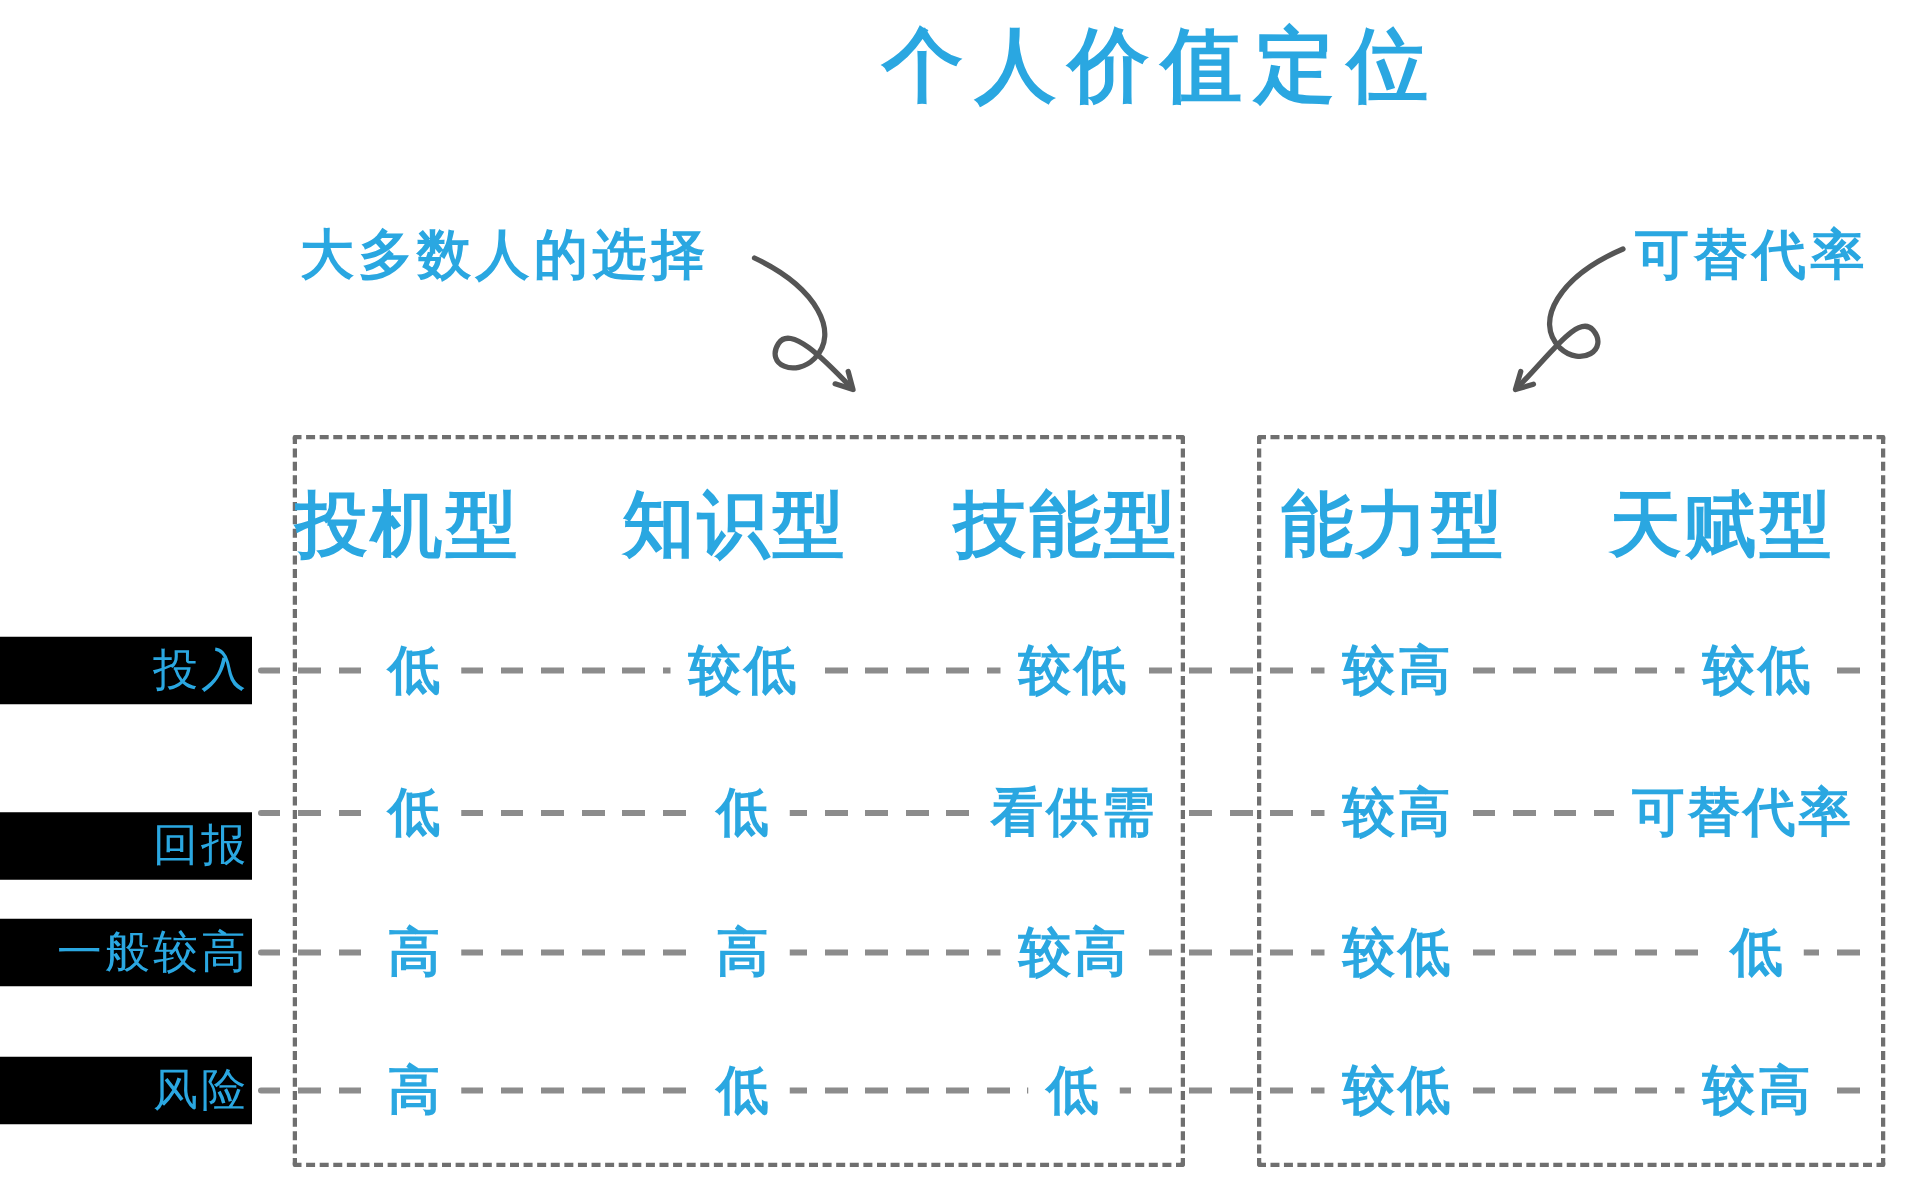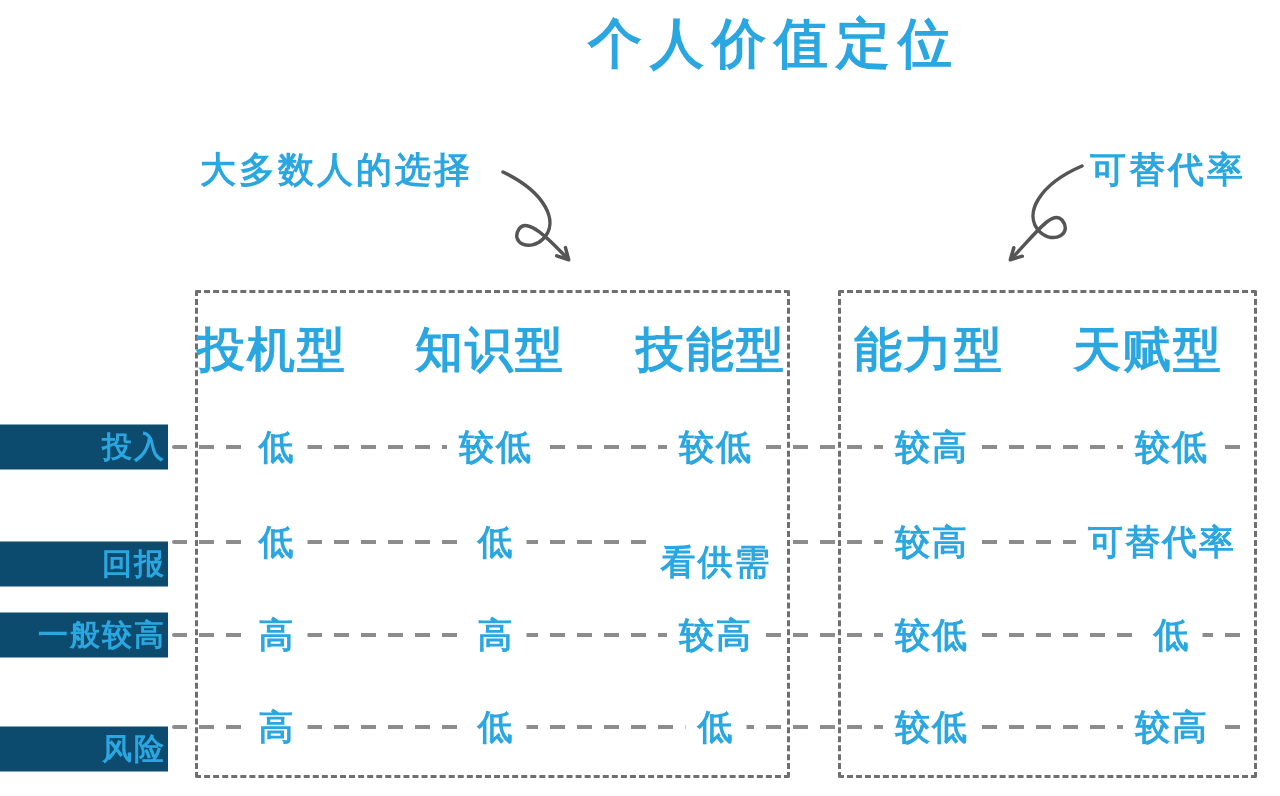--- a/index.html
+++ b/index.html
@@ -29,22 +29,22 @@
   .hdr {
     top:350px; transform:translate(-50%,-50%); font-size:48px; font-weight:800;
     letter-spacing:2px; color:var(--accent); white-space:nowrap; z-index:2;
   }
   .rowline {
     left:172px; width:1080px; height:4px; z-index:1; border-radius:2px;
     background:repeating-linear-gradient(90deg, var(--dash) 0 15px, transparent 15px 27px);
   }
   .rowlabel {
     left:0; width:168px; text-align:right; transform:translateY(-50%);
-    font-size:30px; font-weight:700; letter-spacing:2px; color:var(--accent);
-    white-space:nowrap; z-index:2; background:#0c4a6e; padding:2px 2px;
+    font-size:30px; font-weight:400; letter-spacing:2px; color:var(--accent);
+    white-space:nowrap; z-index:2; background:#000000; padding:2px 2px;
   }
   .cell {
     transform:translate(-50%,-50%); font-size:35px; font-weight:800; letter-spacing:2px;
     color:var(--accent); white-space:nowrap; z-index:2; background:#fff; padding:2px 12px;
   }
   svg.arrows { position:absolute; left:0; top:0; z-index:3; pointer-events:none; }
 </style>
 </head>
 <body>
 
@@ -79,33 +79,33 @@
   <div class="abs cell" style="left:277px;top:447px">低</div>
   <div class="abs cell" style="left:496px;top:447px">较低</div>
   <div class="abs cell" style="left:716px;top:447px">较低</div>
   <div class="abs cell" style="left:932px;top:447px">较高</div>
   <div class="abs cell" style="left:1172px;top:447px">较低</div>
 
   <div class="abs rowline" style="top:540px"></div>
   <div class="abs rowlabel" style="top:564px">回报</div>
   <div class="abs cell" style="left:277px;top:542px">低</div>
   <div class="abs cell" style="left:496px;top:542px">低</div>
-  <div class="abs cell" style="left:716px;top:562px">看供需</div>
+  <div class="abs cell" style="left:716px;top:542px">看供需</div>
   <div class="abs cell" style="left:932px;top:542px">较高</div>
   <div class="abs cell" style="left:1162px;top:542px">可替代率</div>
 
   <div class="abs rowline" style="top:633px"></div>
   <div class="abs rowlabel" style="top:635px">一般较高</div>
   <div class="abs cell" style="left:277px;top:635px">高</div>
   <div class="abs cell" style="left:496px;top:635px">高</div>
   <div class="abs cell" style="left:716px;top:635px">较高</div>
   <div class="abs cell" style="left:932px;top:635px">较低</div>
   <div class="abs cell" style="left:1172px;top:635px">低</div>
 
   <div class="abs rowline" style="top:725px"></div>
-  <div class="abs rowlabel" style="top:749px">风险</div>
+  <div class="abs rowlabel" style="top:727px">风险</div>
   <div class="abs cell" style="left:277px;top:727px">高</div>
   <div class="abs cell" style="left:496px;top:727px">低</div>
   <div class="abs cell" style="left:716px;top:727px">低</div>
   <div class="abs cell" style="left:932px;top:727px">较低</div>
   <div class="abs cell" style="left:1172px;top:727px">较高</div>
 
 </main>
 
 </body></html>

